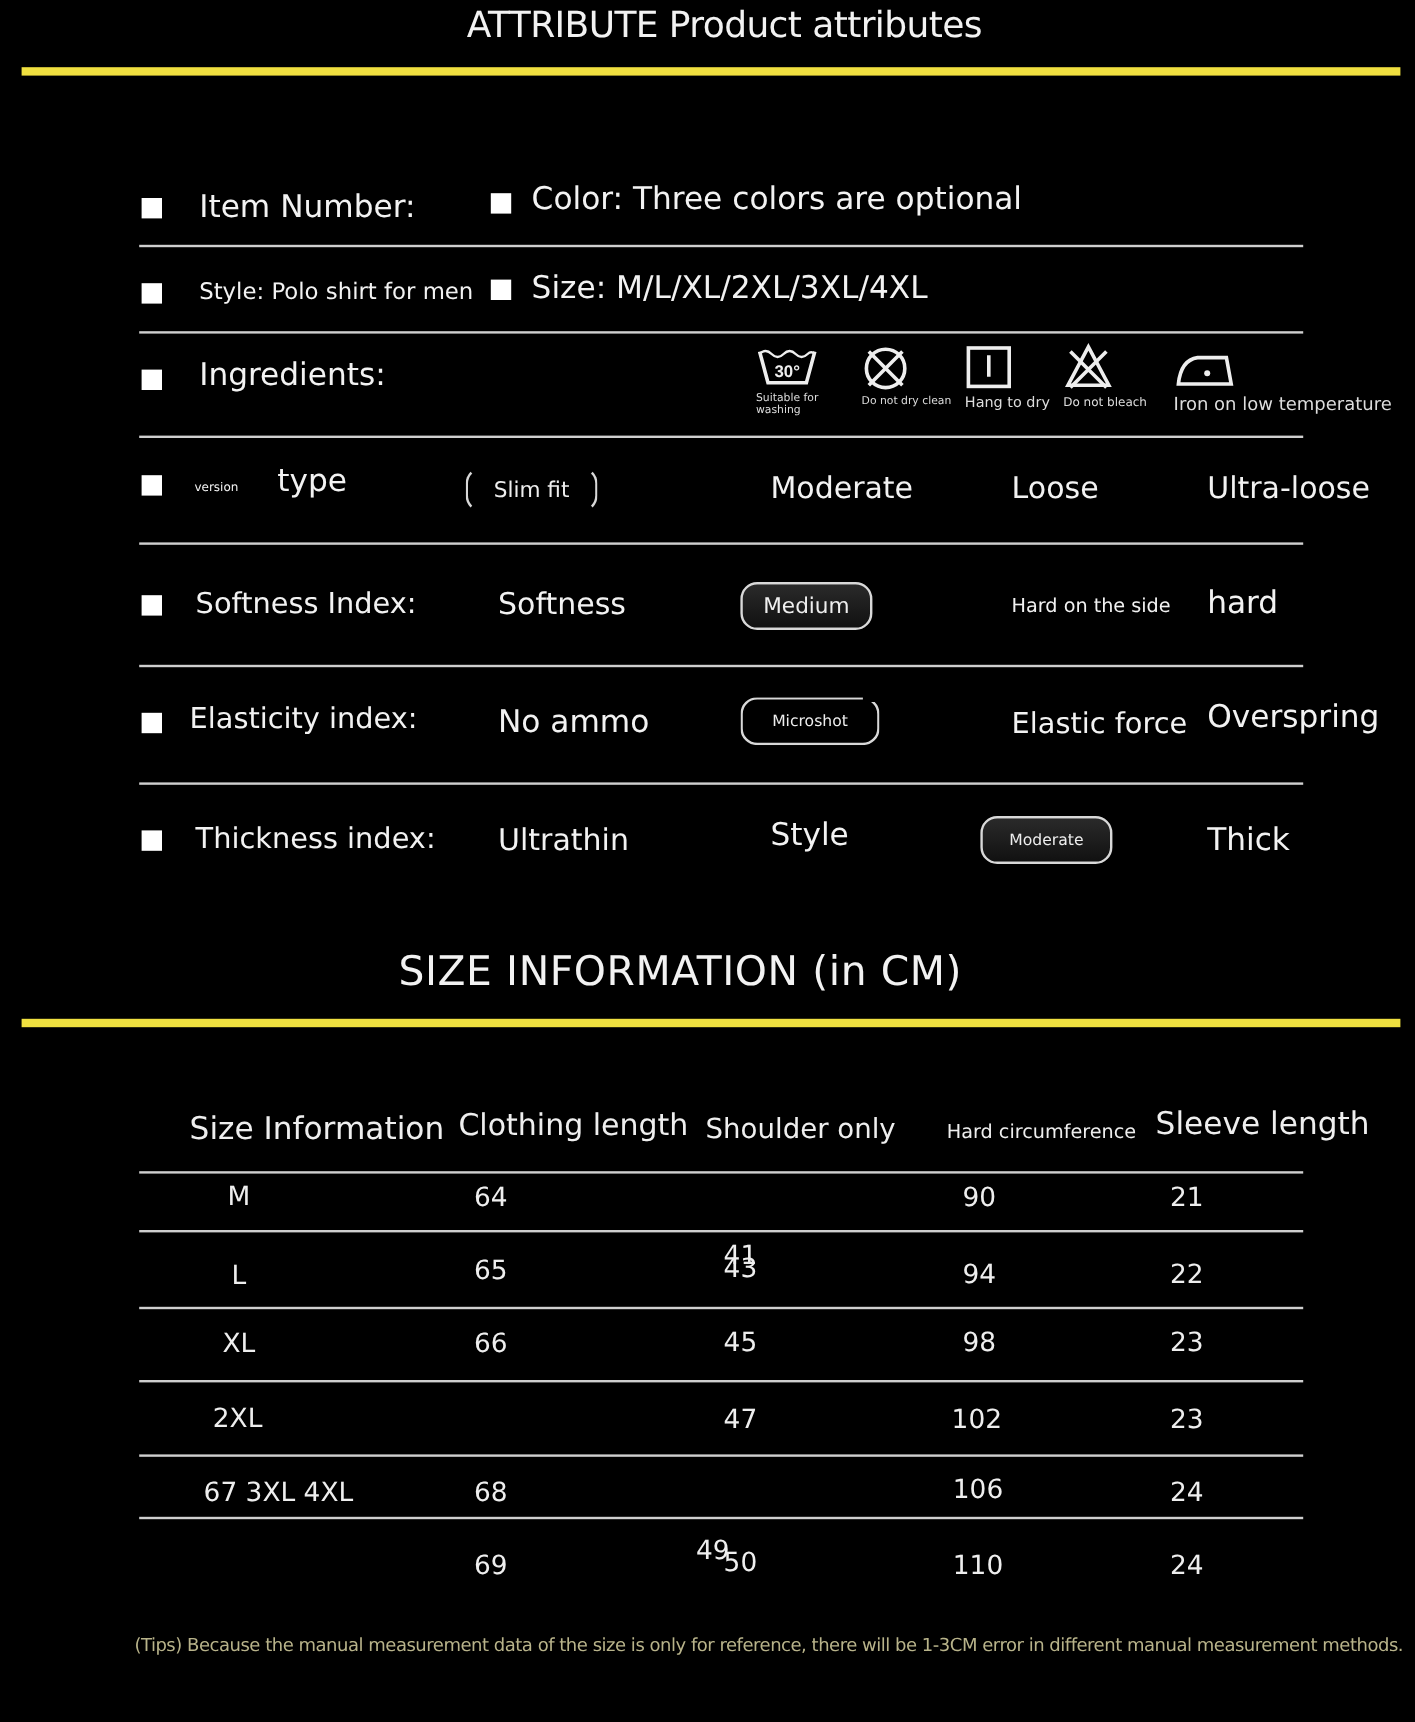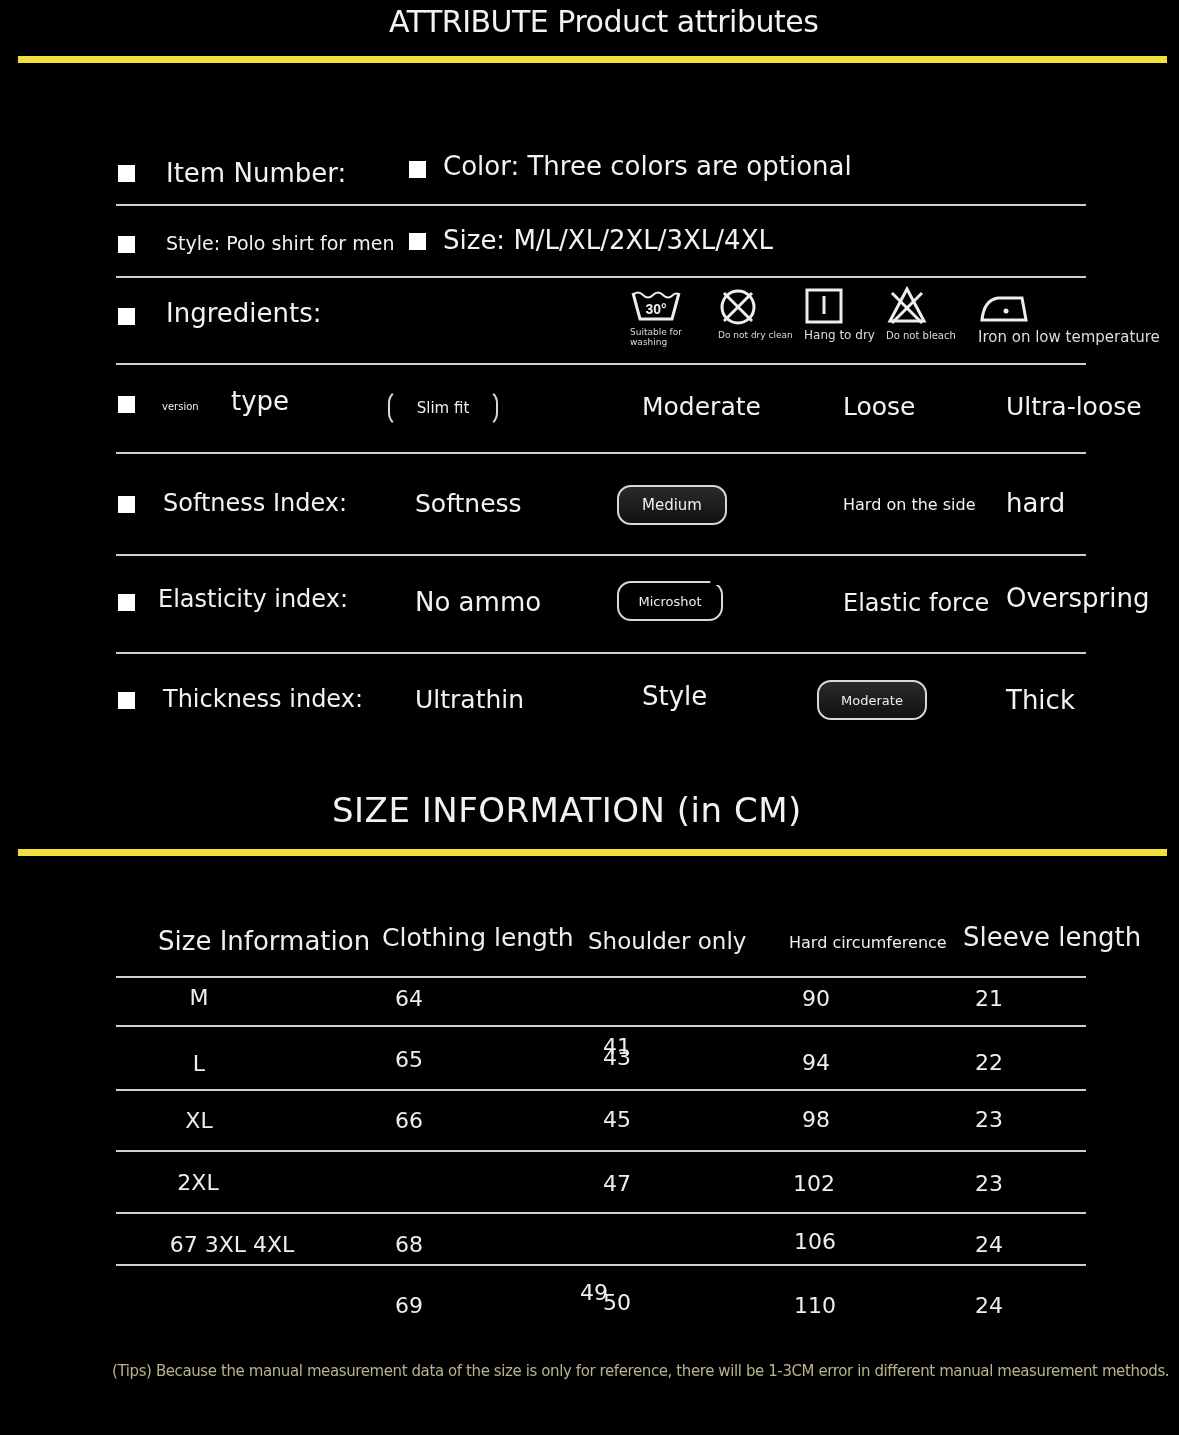--- a/index.html
+++ b/index.html
@@ -10,21 +10,21 @@
   .yellow-bar { position: absolute; left: 18px; width: 1149px; height: 7px; background: #f0e040; }
   .rule { position: absolute; left: 116px; width: 970px; height: 2px; background: #cfcfcf; }
   .bullet { position: absolute; width: 17px; height: 17px; background: #fff; }
   .t26 { font-size: 26px; }
   .t25 { font-size: 25px; }
   .t24 { font-size: 24px; }
   .t19 { font-size: 19px; }
   .t16 { font-size: 16px; }
   .t10 { font-size: 10px; }
   .pill { position: absolute; height: 38px; width: 108px; border: 2px solid #d8d8d8; border-radius: 14px;
-          display: flex; align-items: center; justify-content: center; font-size: 15px; color: #eee;
+          display: flex; align-items: center; justify-content: center; font-size: 18px; color: #eee;
           box-sizing: border-box; }
   .pill.filled { background: linear-gradient(180deg, #2a2a2a, #111); }
   .pill.bracket { border-top-color: transparent; border-bottom-color: transparent; }
   .pill.open { clip-path: polygon(0 0, 88% 0, 88% 10%, 100% 10%, 100% 100%, 0 100%); }
   .care { position: absolute; display: flex; flex-direction: column; align-items: flex-start; }
   .care svg { display: block; }
   .care-label { font-size: 10px; color: #ddd; margin-top: 4px; line-height: 1; }
   .cell { position: absolute; font-size: 22px; color: #eee; transform: translateX(-50%); }
   .th { position: absolute; color: #eee; white-space: nowrap; }
   .tips { position: absolute; left: 112px; top: 1362px; font-size: 15px; color: #b8b38a; white-space: nowrap; letter-spacing: -0.4px; }
@@ -110,21 +110,21 @@
 <div class="pill filled" style="left:617px; top:485px; width:110px; height:40px;">
   <span>Medium</span>
 </div>
 <div class="abs t16" style="left:843px; top:495px;">Hard on the side</div>
 <div class="abs t26" style="left:1006px; top:488px;">hard</div>
 <div class="rule" style="top:554px;"></div>
 
 <div class="bullet" style="left:118px; top:594px;"></div>
 <div class="abs t24" style="left:158px; top:585px;">Elasticity index:</div>
 <div class="abs t26" style="left:415px; top:587px;">No ammo</div>
-<div class="pill open" style="left:617px; top:581px; width:106px; height:40px; font-size:13px;">
+<div class="pill open" style="left:617px; top:581px; width:116px; height:40px; font-size:13px;">
   <span>Microshot</span>
 </div>
 <div class="abs t24" style="left:843px; top:589px;">Elastic force</div>
 <div class="abs t26" style="left:1006px; top:583px;">Overspring</div>
 <div class="rule" style="top:652px;"></div>
 
 <div class="bullet" style="left:118px; top:692px;"></div>
 <div class="abs t24" style="left:163px; top:685px;">Thickness index:</div>
 <div class="abs t25" style="left:415px; top:685px;">Ultrathin</div>
 <div class="abs t26" style="left:642px; top:681px;">Style</div>

